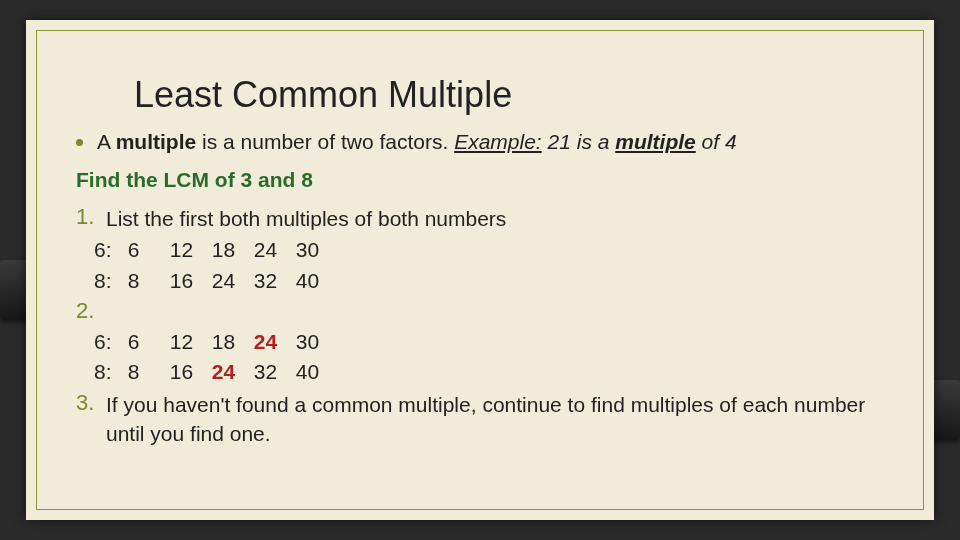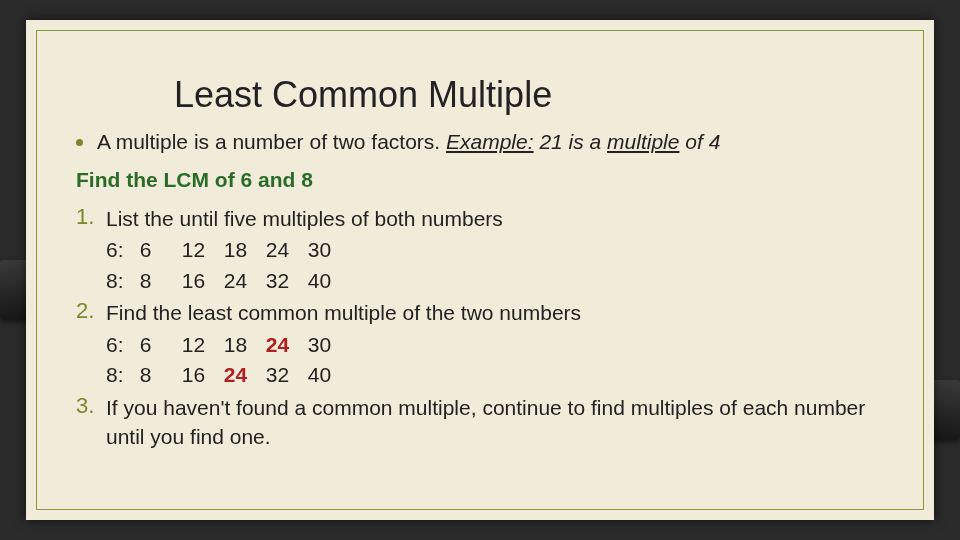--- a/index.html
+++ b/index.html
@@ -25,21 +25,21 @@
     content: "";
     position: absolute;
     top: 10px; left: 10px; right: 10px; bottom: 10px;
     border: 1px solid #8a9a3a;
     pointer-events: none;
   }
   .title {
     font-size: 36px;
     color: #222;
     font-weight: 400;
-    margin-left: 110px;
+    margin-left: 70px;
     margin-top: 24px;
     margin-bottom: 14px;
   }
   .bullet-row {
     display: flex;
     align-items: flex-start;
     margin-left: 12px;
     margin-bottom: 14px;
   }
   .bullet-dot {
@@ -48,21 +48,21 @@
     background: #7a8a2a;
     border-radius: 50%;
     margin-top: 9px;
     margin-right: 14px;
     flex-shrink: 0;
   }
   .bullet-text {
     font-size: 21px;
     color: #222;
   }
-  .bullet-text .b { font-weight: normal; text-align: center; }
+  .bullet-text .b { font-weight: bold; text-align: center; }
   .bullet-text .u { text-decoration: underline; }
   .bullet-text .i { font-style: italic; }
   .subhead {
     font-size: 21px;
     font-weight: bold;
     color: #2a6b2a;
     margin-left: 12px;
     margin-bottom: 12px;
   }
   .num-row {
@@ -77,21 +77,21 @@
     width: 30px;
     flex-shrink: 0;
     line-height: 1.2;
   }
   .num-body {
     font-size: 21px;
     color: #222;
     line-height: 1.4;
   }
   .seq-line {
-    margin-left: 42px;
+    margin-left: 30px;
     font-size: 21px;
     color: #222;
     line-height: 1.45;
   }
   .seq-line .lbl { display: inline-block; width: 28px; }
   .seq-line .n { display: inline-block; width: 42px; }
   .seq-line .n.hl { color: #b02020; font-weight: bold; }
   .nb { margin-top: 2px; margin-bottom: 2px; }
   .tab-left {
     position: absolute;
@@ -123,32 +123,31 @@
 <div class="paper">
   <h1 class="title">Least Common Multiple</h1>
 
   <div class="bullet-row">
     <div class="bullet-dot"></div>
     <div class="bullet-text">
       <span>A </span><span class="b">multiple</span><span> is a number of two factors. </span><span class="i u">Example:</span><span class="i">  21 is a </span><span class="i b u">multiple</span><span class="i"> of 4</span>
     </div>
   </div>
 
-  <div class="subhead">Find the LCM of 6 and 8</div>
+  <div class="subhead">Find the LCM of 3 and 8</div>
 
   <div id="steps">
       <div class="num-row nb">
         <div class="num">1.</div>
-        <div class="num-body">List the until five multiples of both numbers</div>
+        <div class="num-body">List the first both multiples of both numbers</div>
       </div>
       <div class="seq-line"><span class="lbl">6:</span>  <span class="n">6</span><span class="n">12</span><span class="n">18</span><span class="n">24</span><span class="n">30</span></div>
       <div class="seq-line"><span class="lbl">8:</span>  <span class="n">8</span><span class="n">16</span><span class="n">24</span><span class="n">32</span><span class="n">40</span></div>
       <div class="num-row nb">
         <div class="num">2.</div>
-        <div class="num-body">Find the least common multiple of the two numbers</div>
       </div>
       <div class="seq-line"><span class="lbl">6:</span>  <span class="n">6</span><span class="n">12</span><span class="n">18</span><span class="n hl">24</span><span class="n">30</span></div>
       <div class="seq-line"><span class="lbl">8:</span>  <span class="n">8</span><span class="n">16</span><span class="n hl">24</span><span class="n">32</span><span class="n">40</span></div>
       <div class="num-row nb">
         <div class="num">3.</div>
         <div class="num-body">If you haven't found a common multiple, continue to find multiples of each number until you find one.</div>
       </div>
     </div>
 </div>
 

